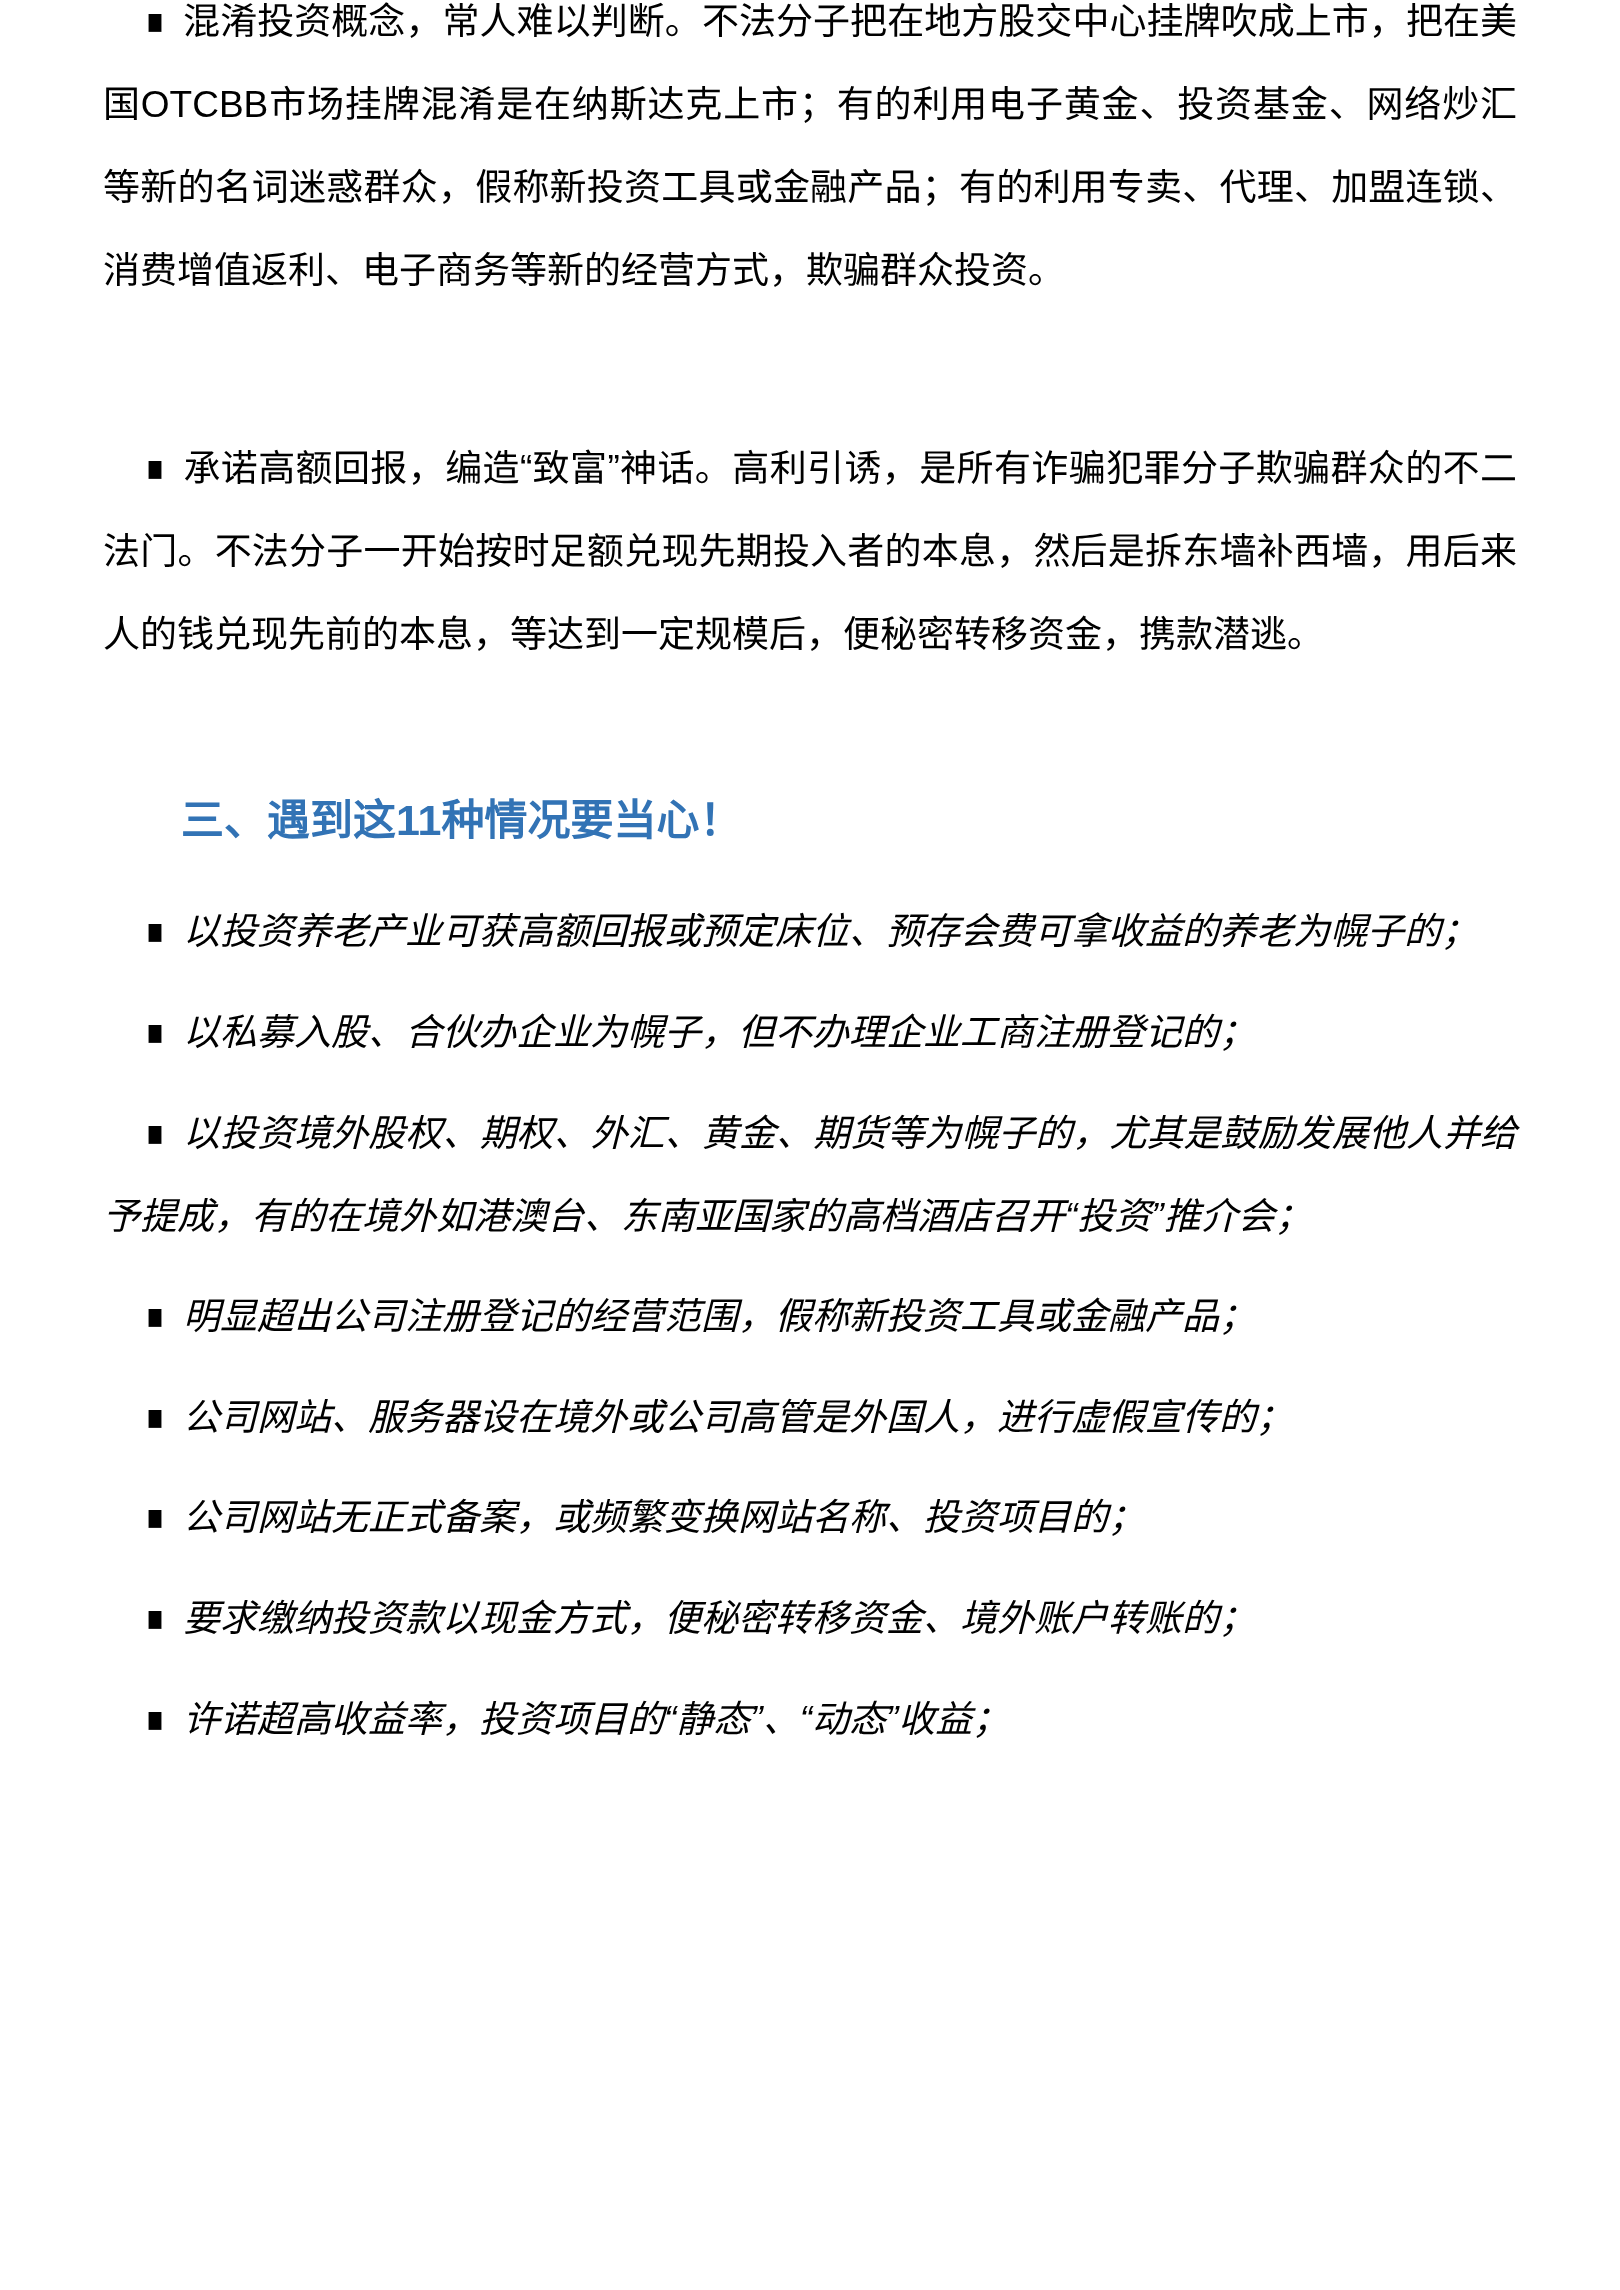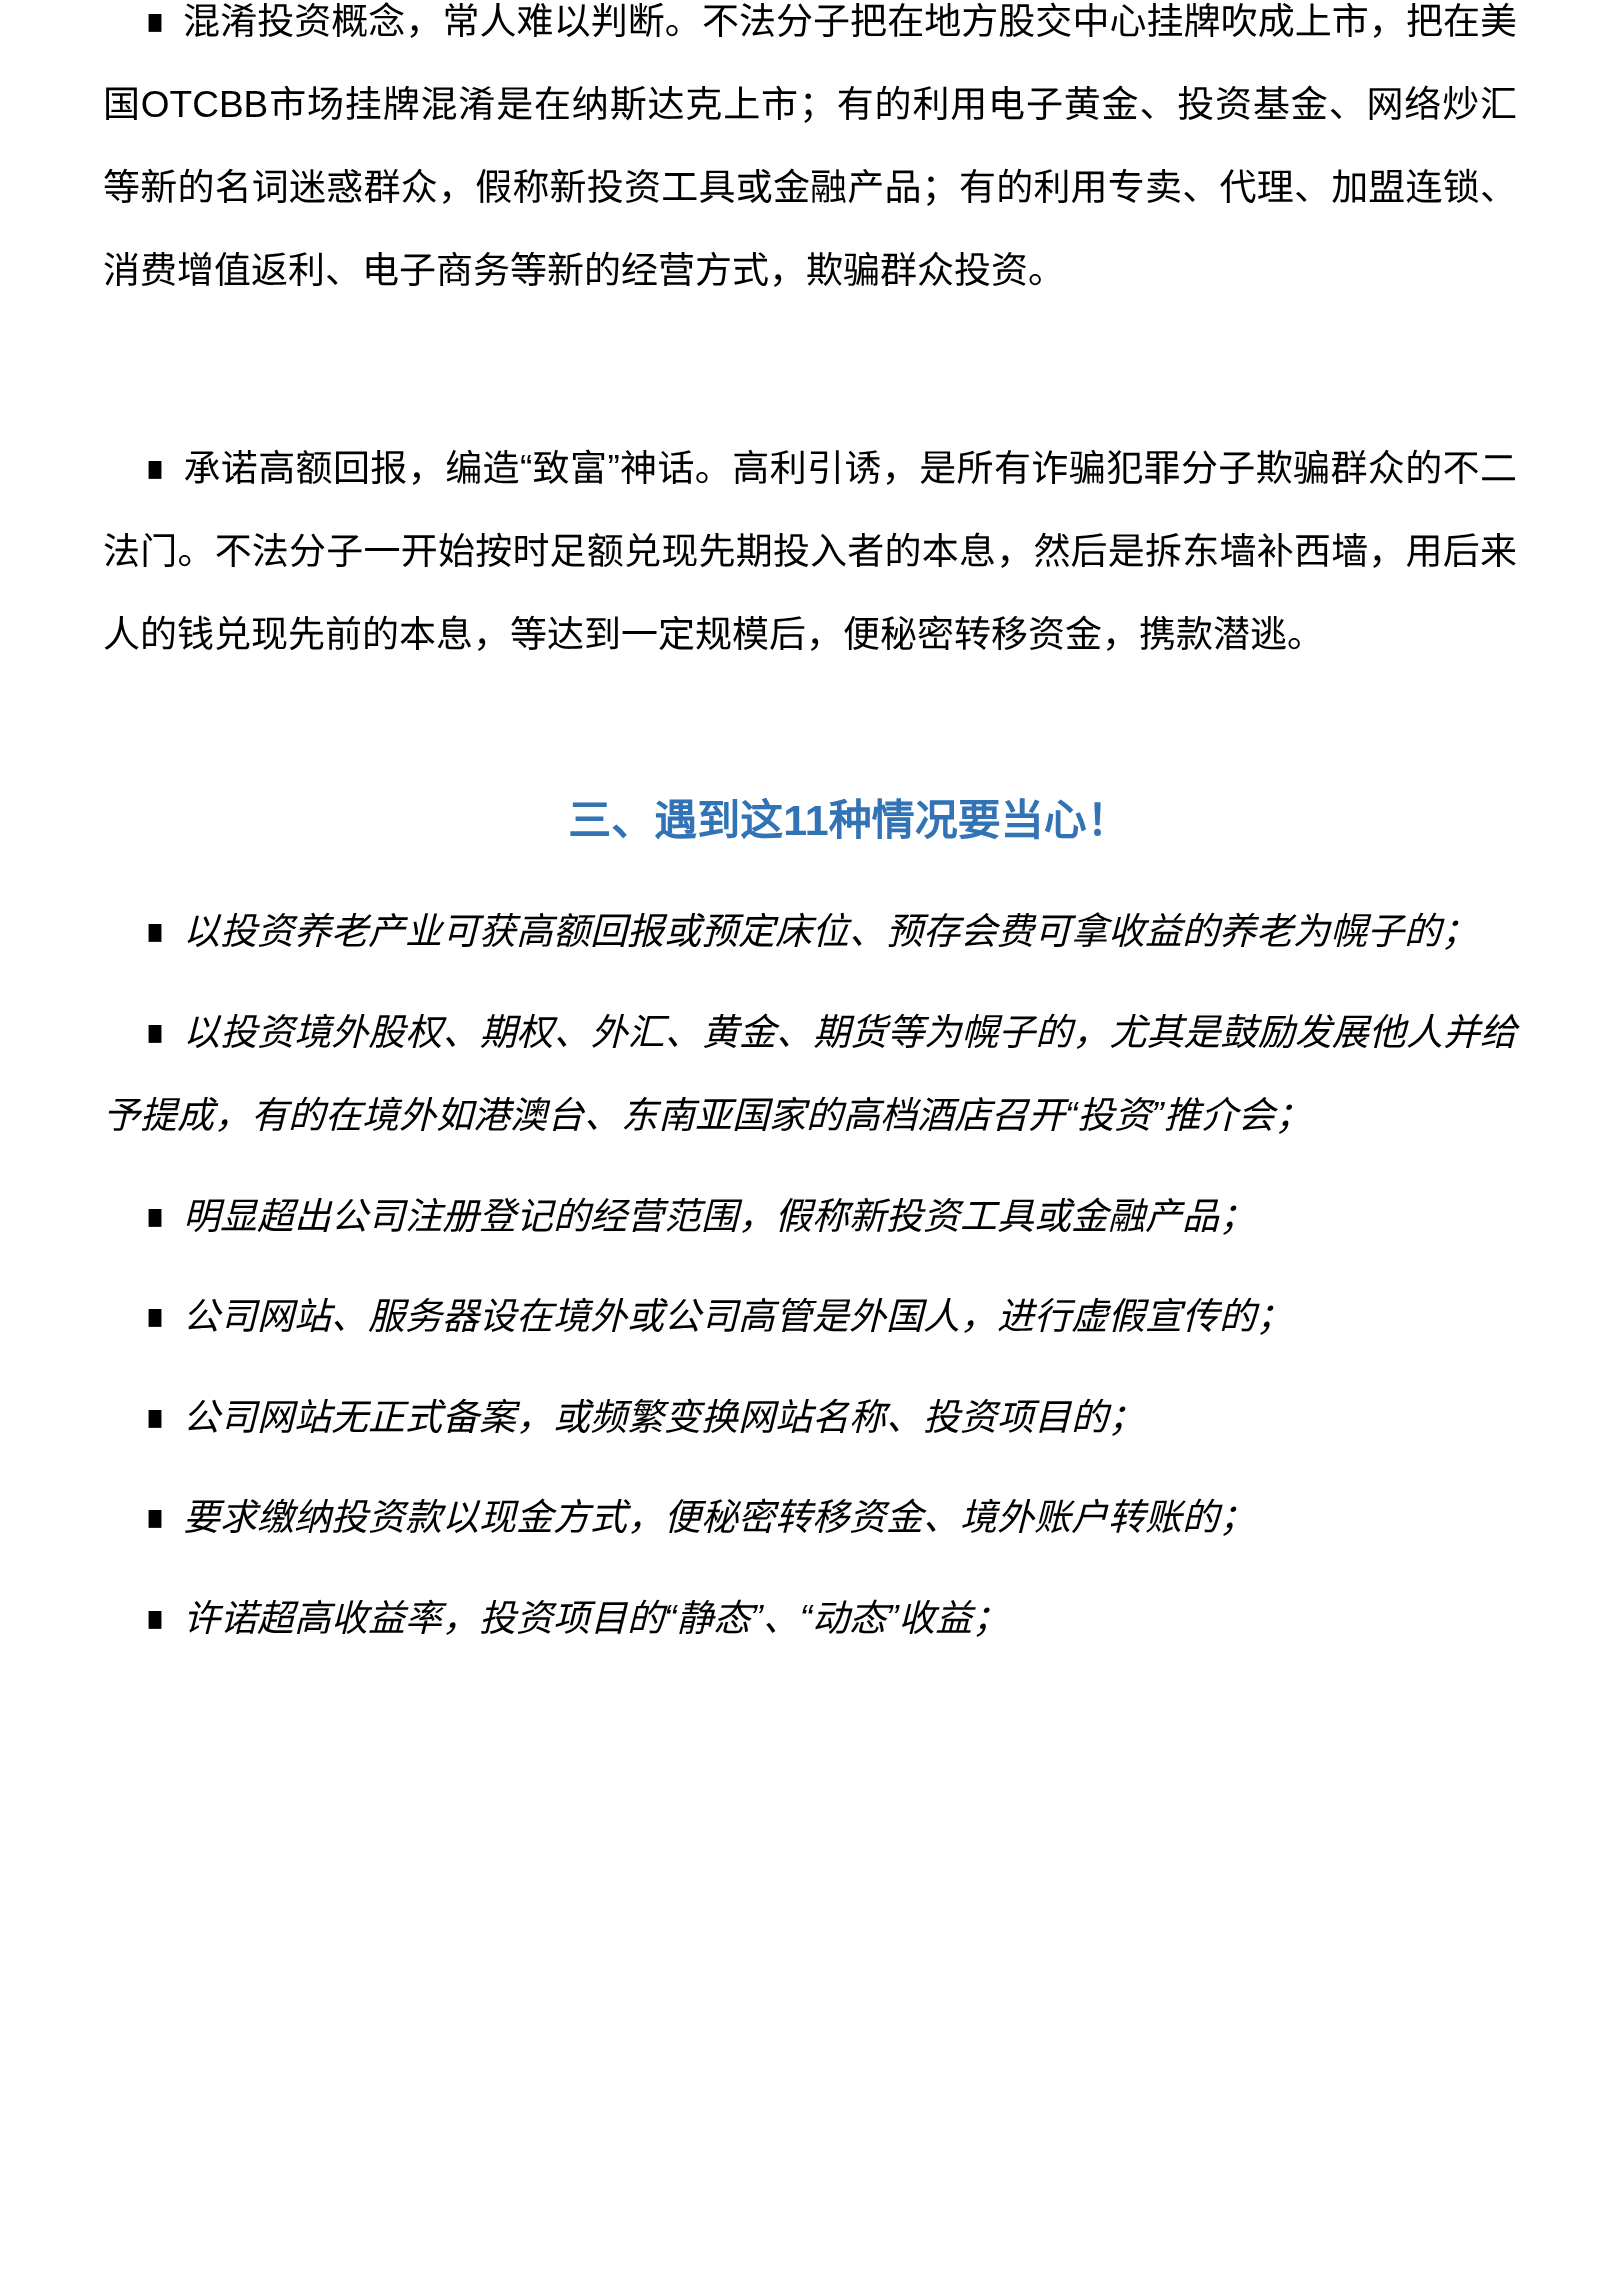--- a/index.html
+++ b/index.html
@@ -64,26 +64,29 @@
 <div class="page">
 
   <p class="para">
     <span class="sq">■</span><span class="lead">混淆投资概念，常人难以判断。</span><span>不法分子把在地方股交中心挂牌吹成上市，把在美国OTCBB市场挂牌混淆是在纳斯达克上市；有的利用电子黄金、投资基金、网络炒汇等新的名词迷惑群众，假称新投资工具或金融产品；有的利用专卖、代理、加盟连锁、消费增值返利、电子商务等新的经营方式，欺骗群众投资。</span>
   </p>
 
   <p class="para">
     <span class="sq">■</span><span class="lead">承诺高额回报，编造“致富”神话。</span><span>高利引诱，是所有诈骗犯罪分子欺骗群众的不二法门。不法分子一开始按时足额兑现先期投入者的本息，然后是拆东墙补西墙，用后来人的钱兑现先前的本息，等达到一定规模后，便秘密转移资金，携款潜逃。</span>
   </p>
 
-  <h2 class="section-heading" style="color: rgb(50, 115, 181); text-align: center;">三、遇到这11种情况要当心！</h2>
+  <h2 class="section-heading" style="color: rgb(50, 115, 181);">三、遇到这11种情况要当心！</h2>
 
   <p class="item">
     <span class="sq">■</span><span>以投资养老产业可获高额回报或预定床位、预存会费可拿收益的养老为幌子的；</span>
   </p>
 
+  <p class="item">
+    <span class="sq">■</span><span>以私募入股、合伙办企业为幌子，但不办理企业工商注册登记的；</span>
+  </p>
 
 
   <p class="item">
     <span class="sq">■</span><span>以投资境外股权、期权、外汇、黄金、期货等为幌子的，尤其是鼓励发展他人并给予提成，有的在境外如港澳台、东南亚国家的高档酒店召开“投资”推介会；</span>
   </p>
 
   <p class="item">
     <span class="sq">■</span><span>明显超出公司注册登记的经营范围，假称新投资工具或金融产品；</span>
   </p>
 

